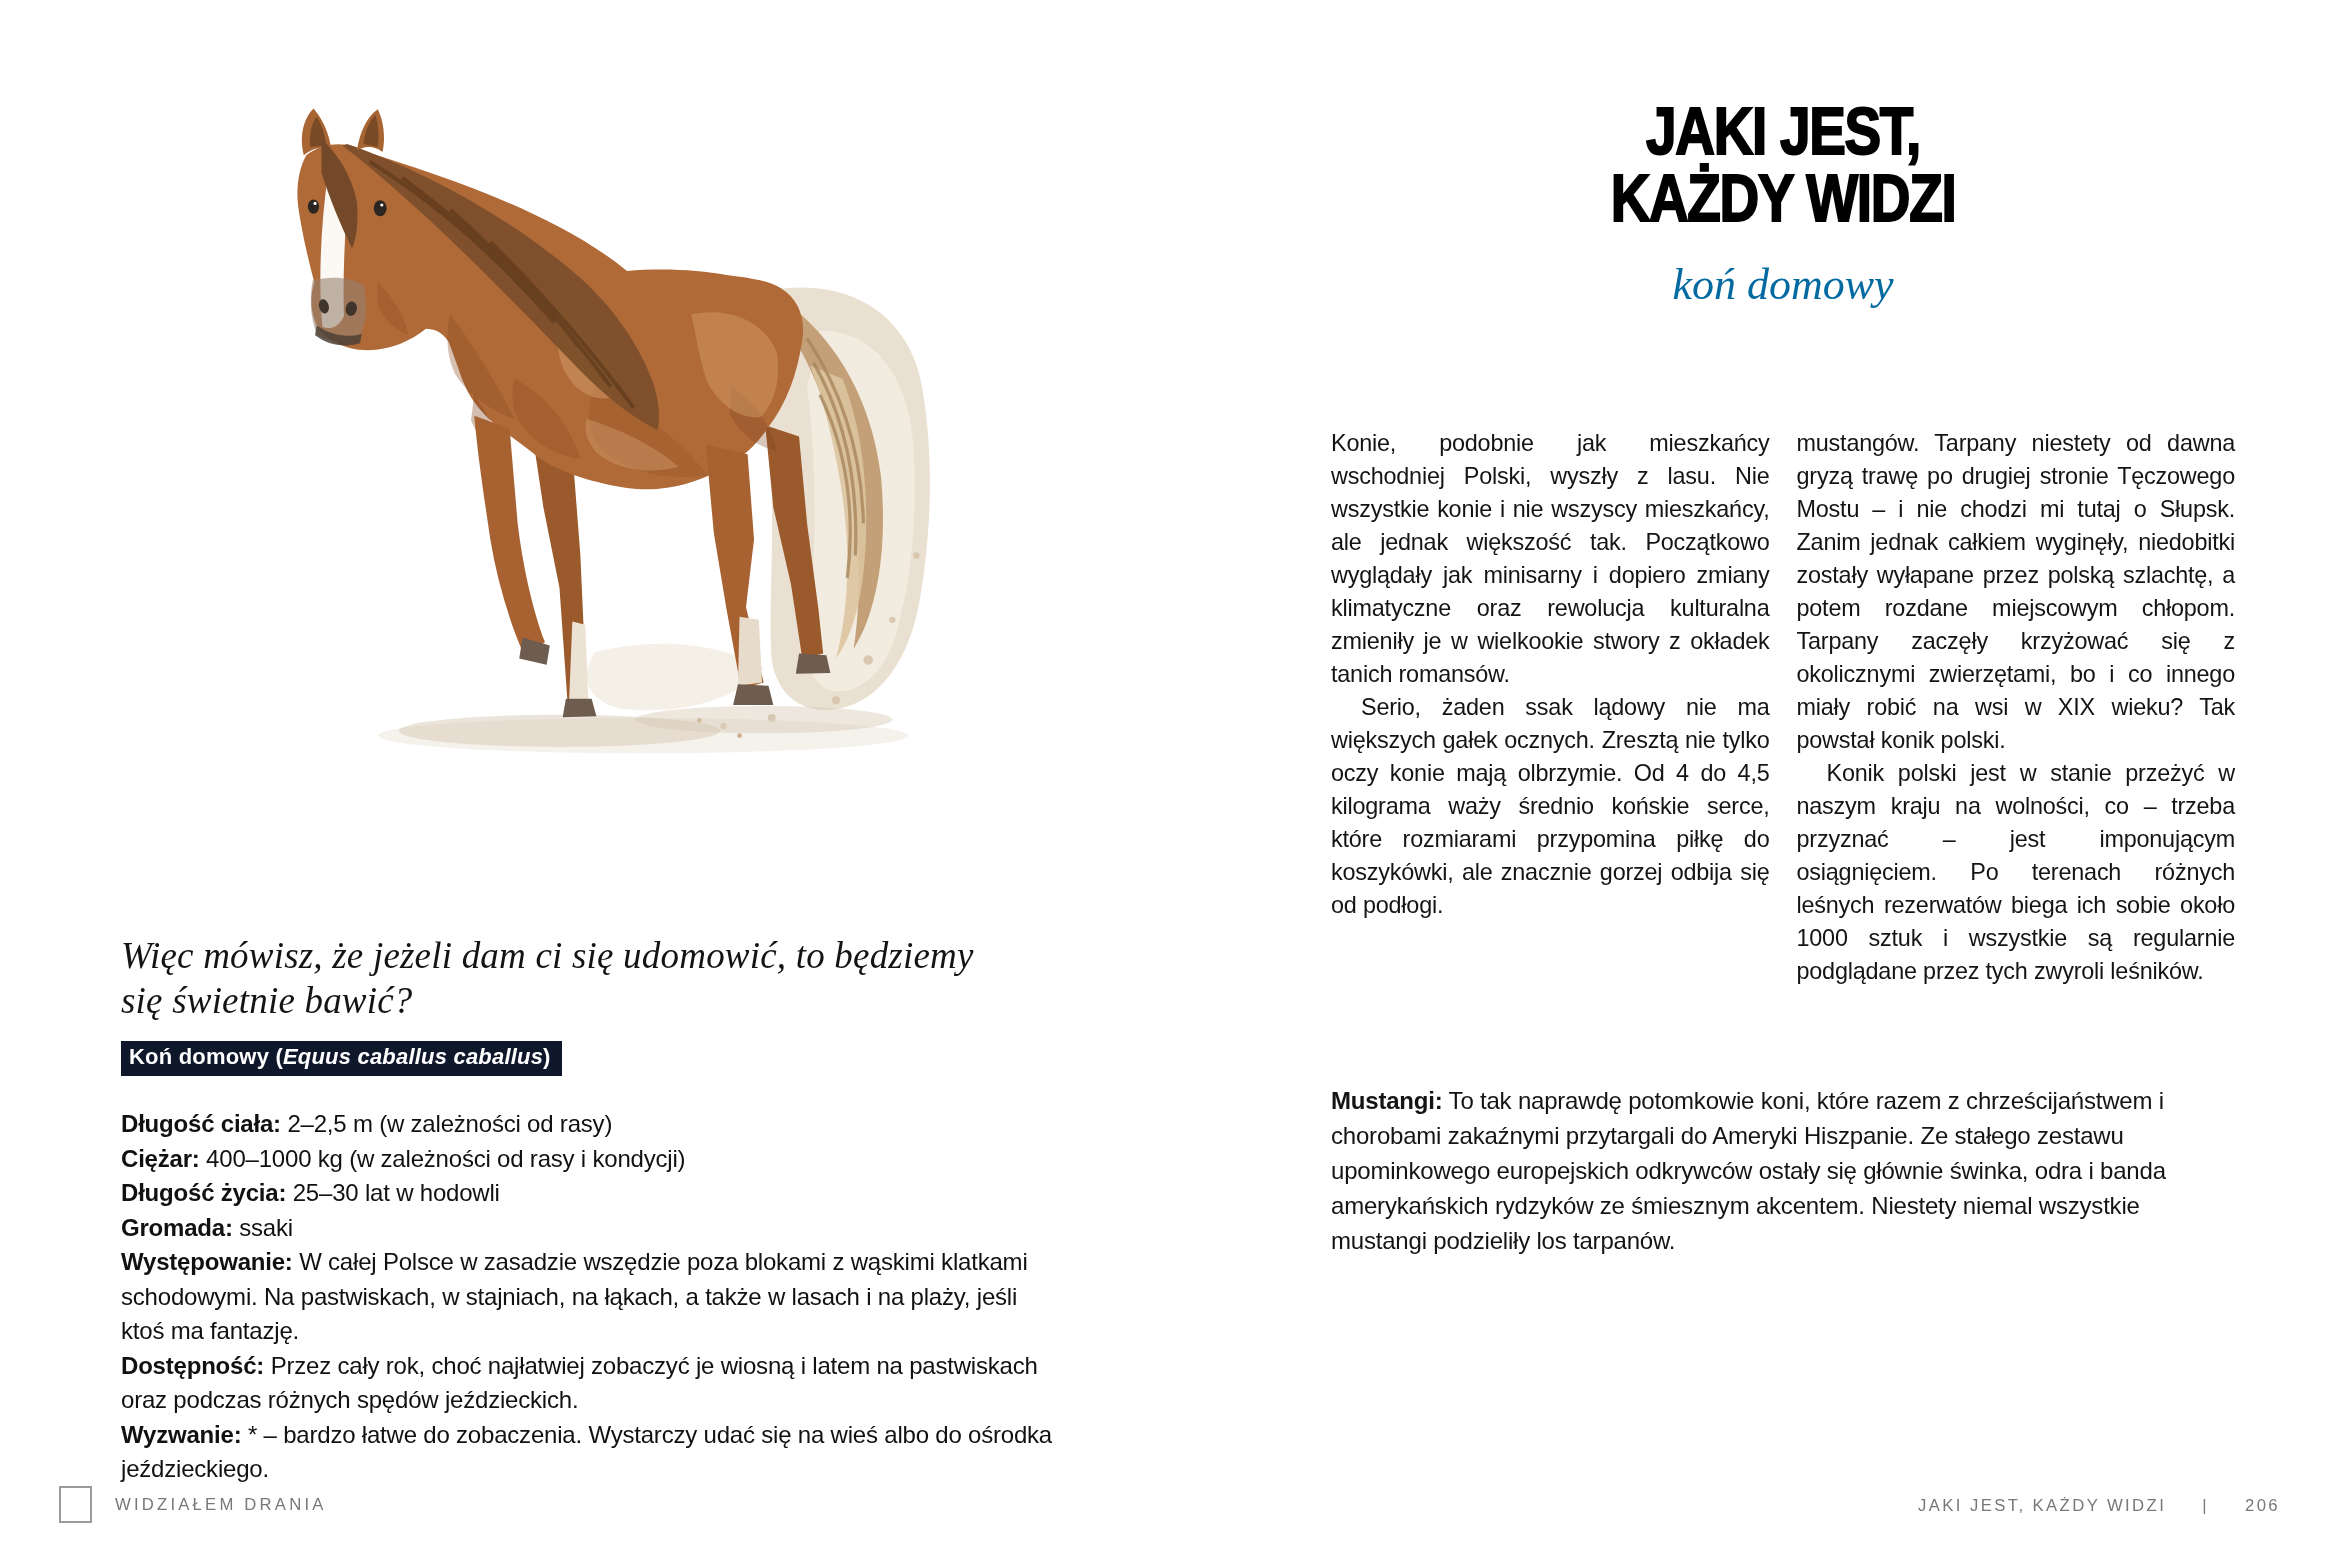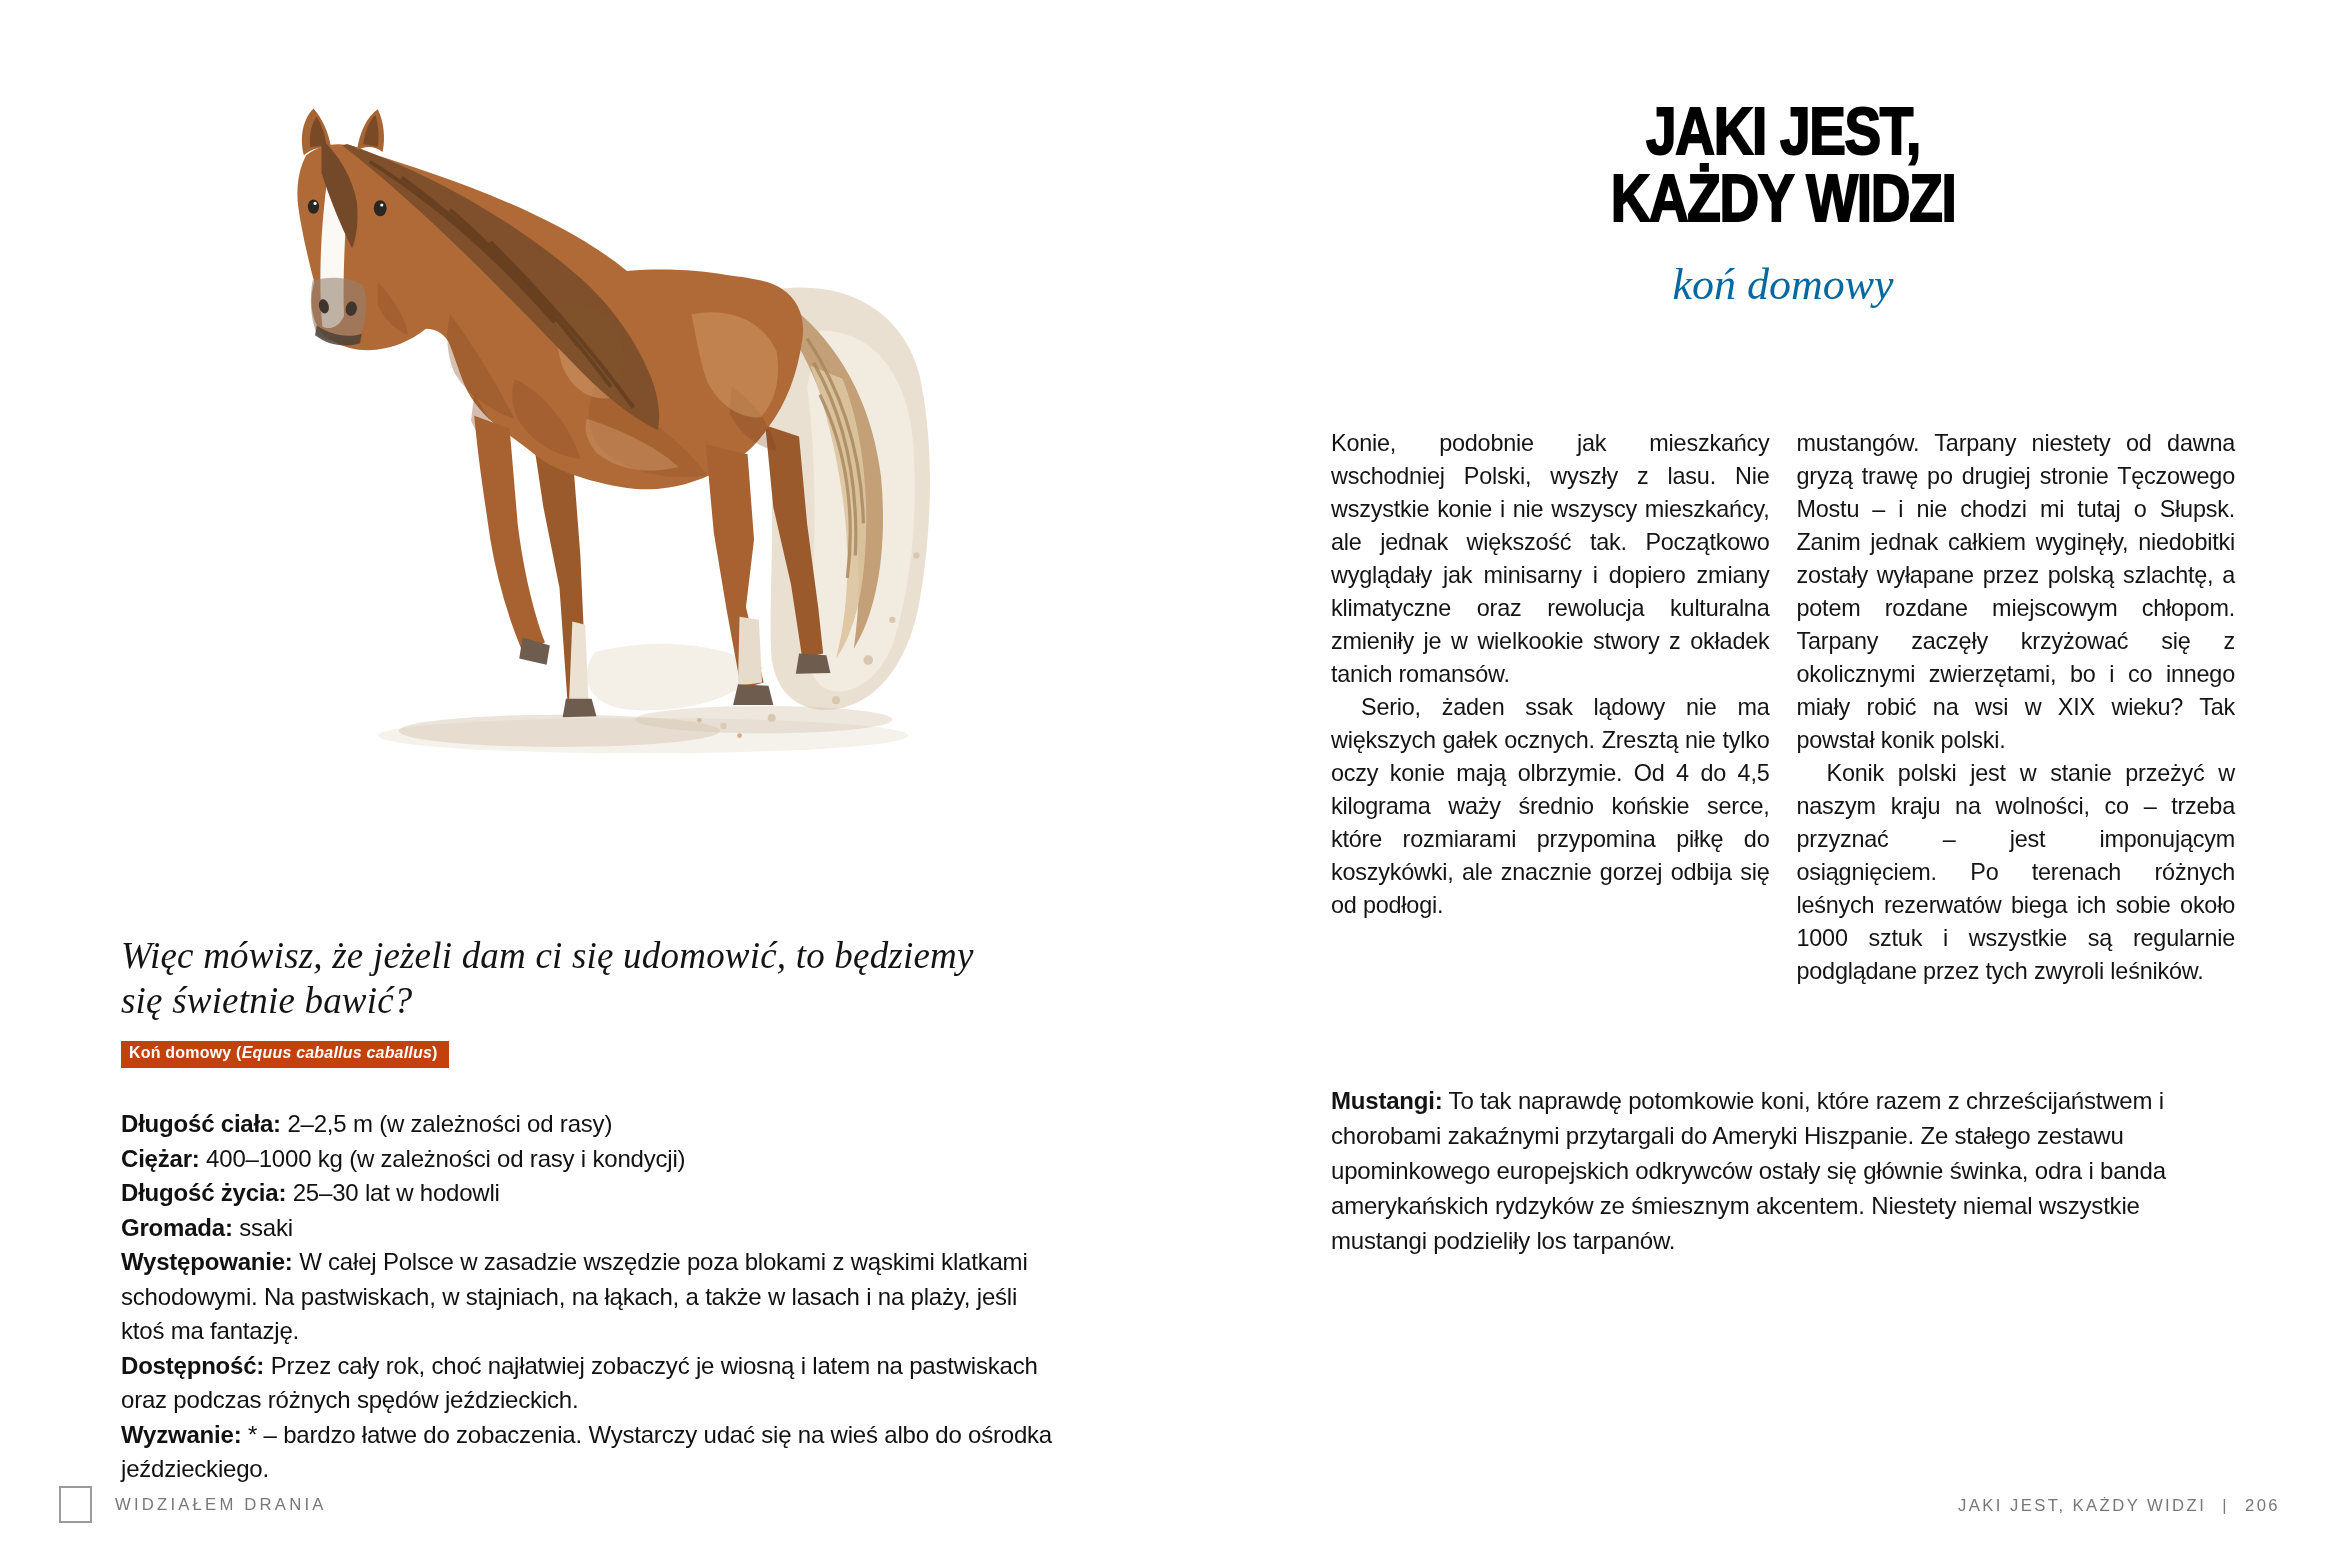--- a/index.html
+++ b/index.html
@@ -12,21 +12,21 @@
   .horse-art { position:absolute; left:205px; top:41px; width:844px; height:812px; }
 
   .quote {
     position:absolute; left:121px; top:933px; width:880px;
     font-family:Liberation Serif, serif; font-style:italic;
     font-size:37px; line-height:1.22; color:#141414; letter-spacing:0.2px;
   }
 
   .badge {
     position:absolute; left:121px; top:1041px; display:inline-block;
-    background:#c2410c; color:#ffffff; font-size:16px; font-weight:bold;
+    background:#0f172a; color:#ffffff; font-size:22px; font-weight:bold;
     padding:3.2px 11px 5.6px 8px; letter-spacing:0.2px; white-space:nowrap;
   }
   .badge .latin { font-style:italic; }
 
   .facts {
     position:absolute; left:121px; top:1107px; width:932px;
     font-size:24px; line-height:1.44; letter-spacing:-0.2px;
   }
   .fact { margin:0; }
   .fact .label { font-weight:bold; }
@@ -55,21 +55,21 @@
   .col p { margin:0; }
   .col p.indent { text-indent:30px; }
 
   .mustangi {
     position:absolute; left:1331px; top:1083px; width:895px;
     font-size:24px; line-height:35px; letter-spacing:-0.2px; color:#141414;
   }
   .mustangi .label { font-weight:bold; }
 
   .footer-right {
-    position:absolute; right:62px; top:1496px; display:flex; align-items:baseline; gap:16px;
+    position:absolute; right:62px; top:1496px; display:flex; align-items:baseline; gap:36px;
     font-size:16.7px; letter-spacing:2.4px; color:#77787a;
   }
 </style>
 </head>
 <body>
 
 <div class="spread">
 
   <svg class="horse-art" viewBox="0 0 1040 1010" preserveAspectRatio="xMidYMid meet" aria-hidden="true">
 

